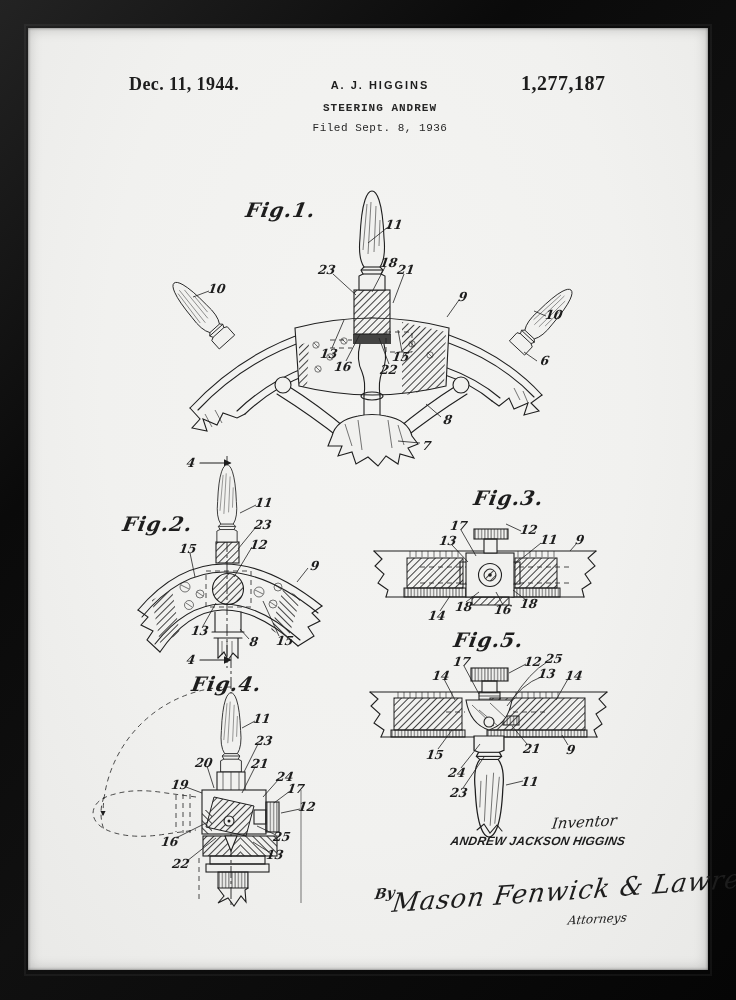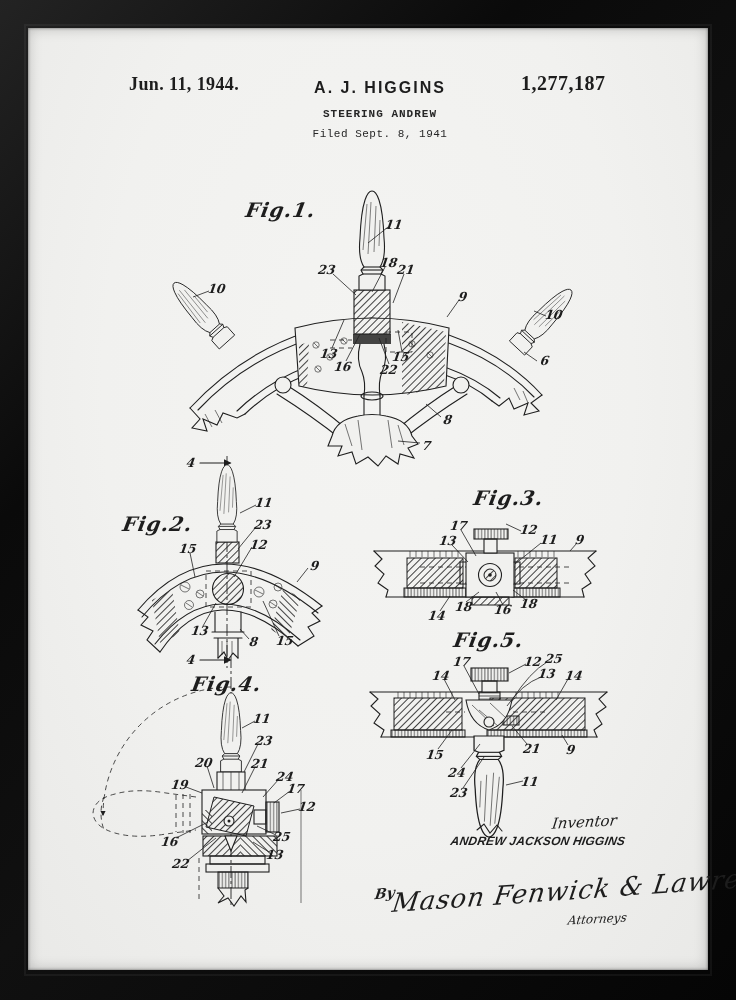--- a/index.html
+++ b/index.html
@@ -9,21 +9,21 @@
          background:linear-gradient(135deg,#232323 0%,#0a0a0a 30%,#101010 55%,#050505 100%);}
   .frame::after{content:"";position:absolute;inset:24px;border:2px solid rgba(255,255,255,0.05);}
   .paper{position:absolute;left:28px;top:28px;width:680px;height:942px;
          background:radial-gradient(ellipse at 50% 38%,#f4f4f2 0%,#f1f1ef 55%,#e9e9e7 100%);
          box-shadow:inset 0 0 3px rgba(0,0,0,.55), inset 0 0 14px rgba(0,0,0,.22);}
   .abs{position:absolute;}
   
   .h-date{left:129px;top:74px;font-weight:bold;font-size:18px;letter-spacing:.4px;}
   .h-num{left:521px;top:72px;font-weight:bold;font-size:20px;letter-spacing:.5px;}
   .h-center{left:230px;top:79px;width:300px;text-align:center;}
-  .h-app{font-family:"Liberation Sans",sans-serif;font-weight:bold;font-size:16px;letter-spacing:2px;}
+  .h-app{font-family:"Liberation Sans",sans-serif;font-weight:bold;font-size:11px;letter-spacing:2px;}
   .h-title{margin-top:11px;font-family:"Liberation Mono",monospace;font-weight:bold;font-size:11px;letter-spacing:1px;color:#262626;}
   .h-filed{margin-top:8px;font-family:"Liberation Mono",monospace;font-size:11px;letter-spacing:.5px;color:#262626;}
   
   .fig-label{position:absolute;font:italic 700 20px "DejaVu Serif",serif;letter-spacing:1px;
              transform:skewX(-10deg);white-space:nowrap;}
   .callout{position:absolute;font:italic 700 12.5px "DejaVu Serif",serif;
            transform:translate(-50%,-50%) skewX(-8deg);white-space:nowrap;}
   
   .sig-inventor{left:552px;top:813px;font:italic 15px "DejaVu Serif",serif;transform:rotate(-3deg) skewX(-10deg);}
   .sig-name{left:447px;top:834px;width:182px;text-align:center;
@@ -218,26 +218,26 @@
       <rect class="ln" x="203" y="836" width="74" height="20"></rect>
       <path class="solidfill" d="M 225 836 L 237 836 L 231 851 Z"></path>
       <rect class="ln" x="210" y="856" width="55" height="8" fill="#f1f1ef"></rect>
       <rect class="ln" x="206" y="864" width="63" height="8" fill="#f1f1ef"></rect>
       <rect x="218" y="872" width="30" height="16" fill="url(#pv)" stroke="#1f1f1f" stroke-width="1"></rect>
       <path class="ln" d="M 218 888 L 224 896 L 218 903 L 228 898 L 234 906 L 241 896 L 246 902 L 245 890 L 248 888"></path>
       <path class="ldr" d="M 255 721 L 242 728 M 258 744 L 244 772 M 207 766 L 214 788 M 255 767 L 242 793 M 279 779 L 263 797 M 186 787 L 202 793 M 290 791 L 274 803 M 300 809 L 281 813 M 176 838 L 208 822 M 276 835 L 257 826 M 269 852 L 253 842 M 187 861 L 216 838"></path>
     </g>
   </svg>
 
-  <div class="abs h-date">Jun. 11, 1944.</div>
+  <div class="abs h-date">Dec. 11, 1944.</div>
   <div class="abs h-num">1,277,187</div>
   <div class="abs h-center">
     <div class="h-app">A. J. HIGGINS</div>
     <div class="h-title">STEERING ANDREW</div>
-    <div class="h-filed">Filed Sept. 8, 1941</div>
+    <div class="h-filed">Filed Sept. 8, 1936</div>
   </div>
 
   <div class="abs" id="annotation-layer" style="left:0;top:0;width:736px;height:1000px;pointer-events:none;">
       <span class="fig-label" style="left: 246px; top: 198px;">Fig.1.</span>
       <span class="callout" style="left: 394px; top: 224px;">11</span>
       <span class="callout" style="left: 217px; top: 288px;">10</span>
       <span class="callout" style="left: 327px; top: 269px;">23</span>
       <span class="callout" style="left: 389px; top: 262px;">18</span>
       <span class="callout" style="left: 406px; top: 269px;">21</span>
       <span class="callout" style="left: 463px; top: 296px;">9</span>

